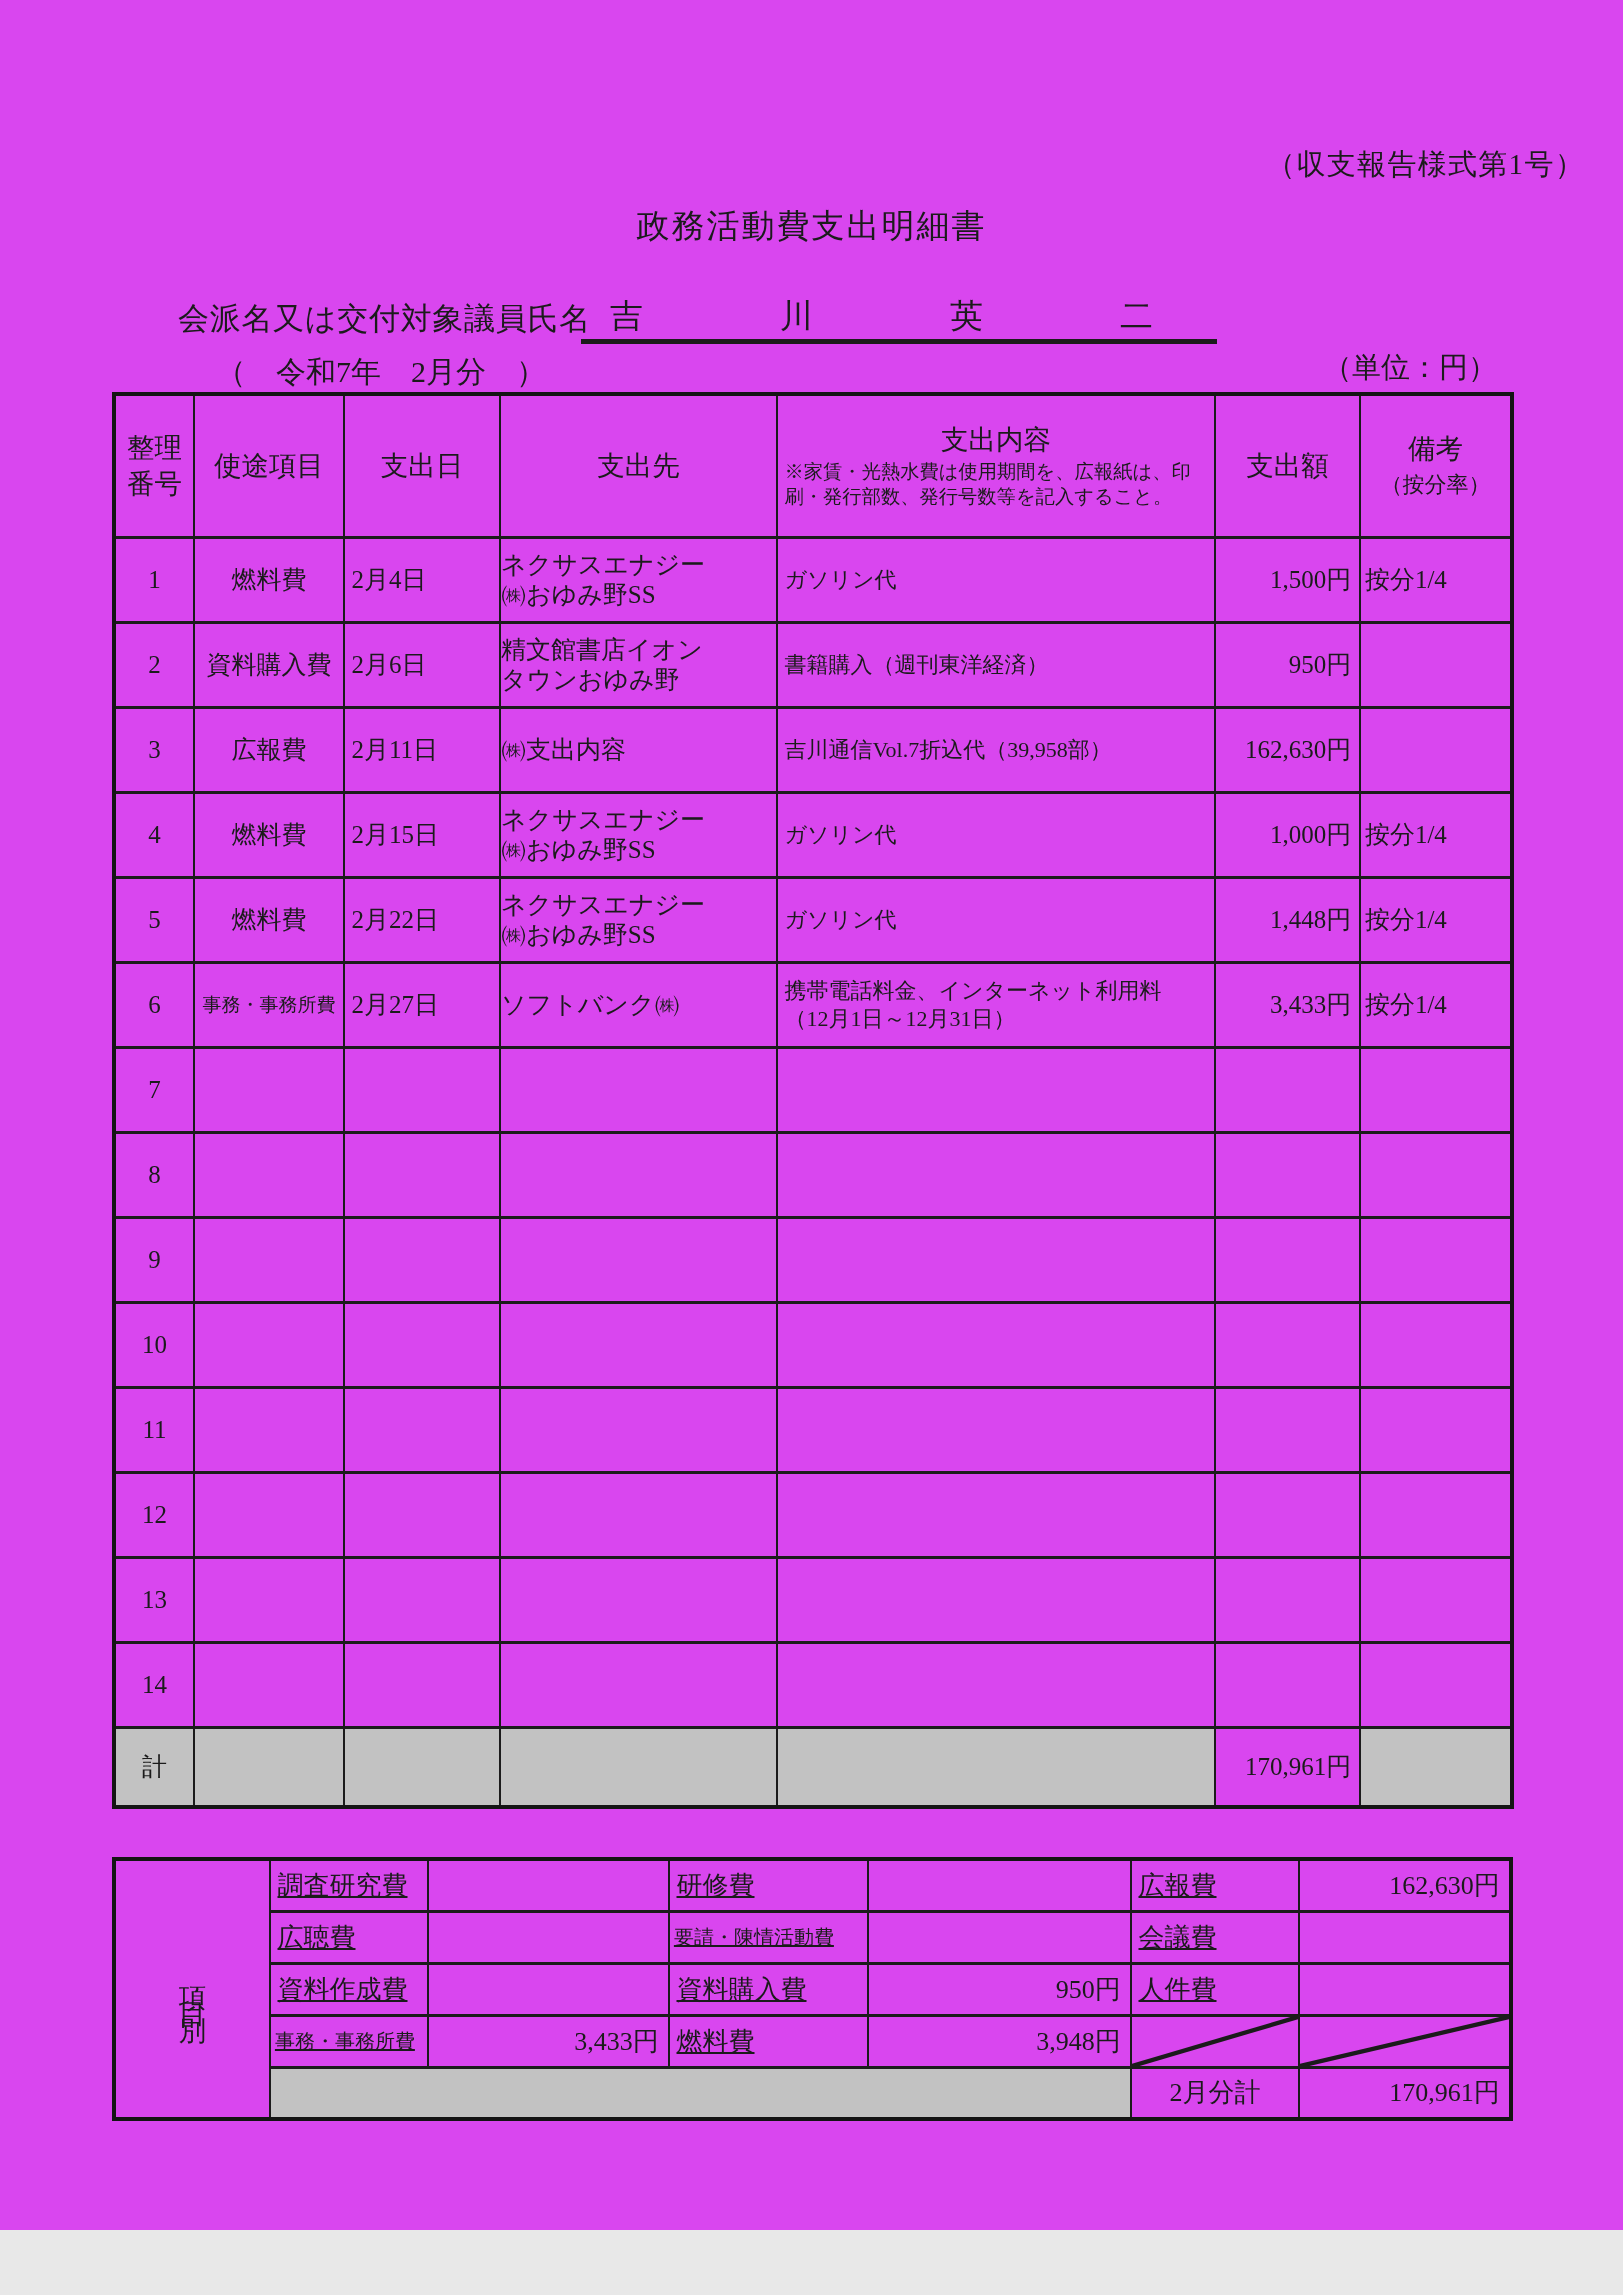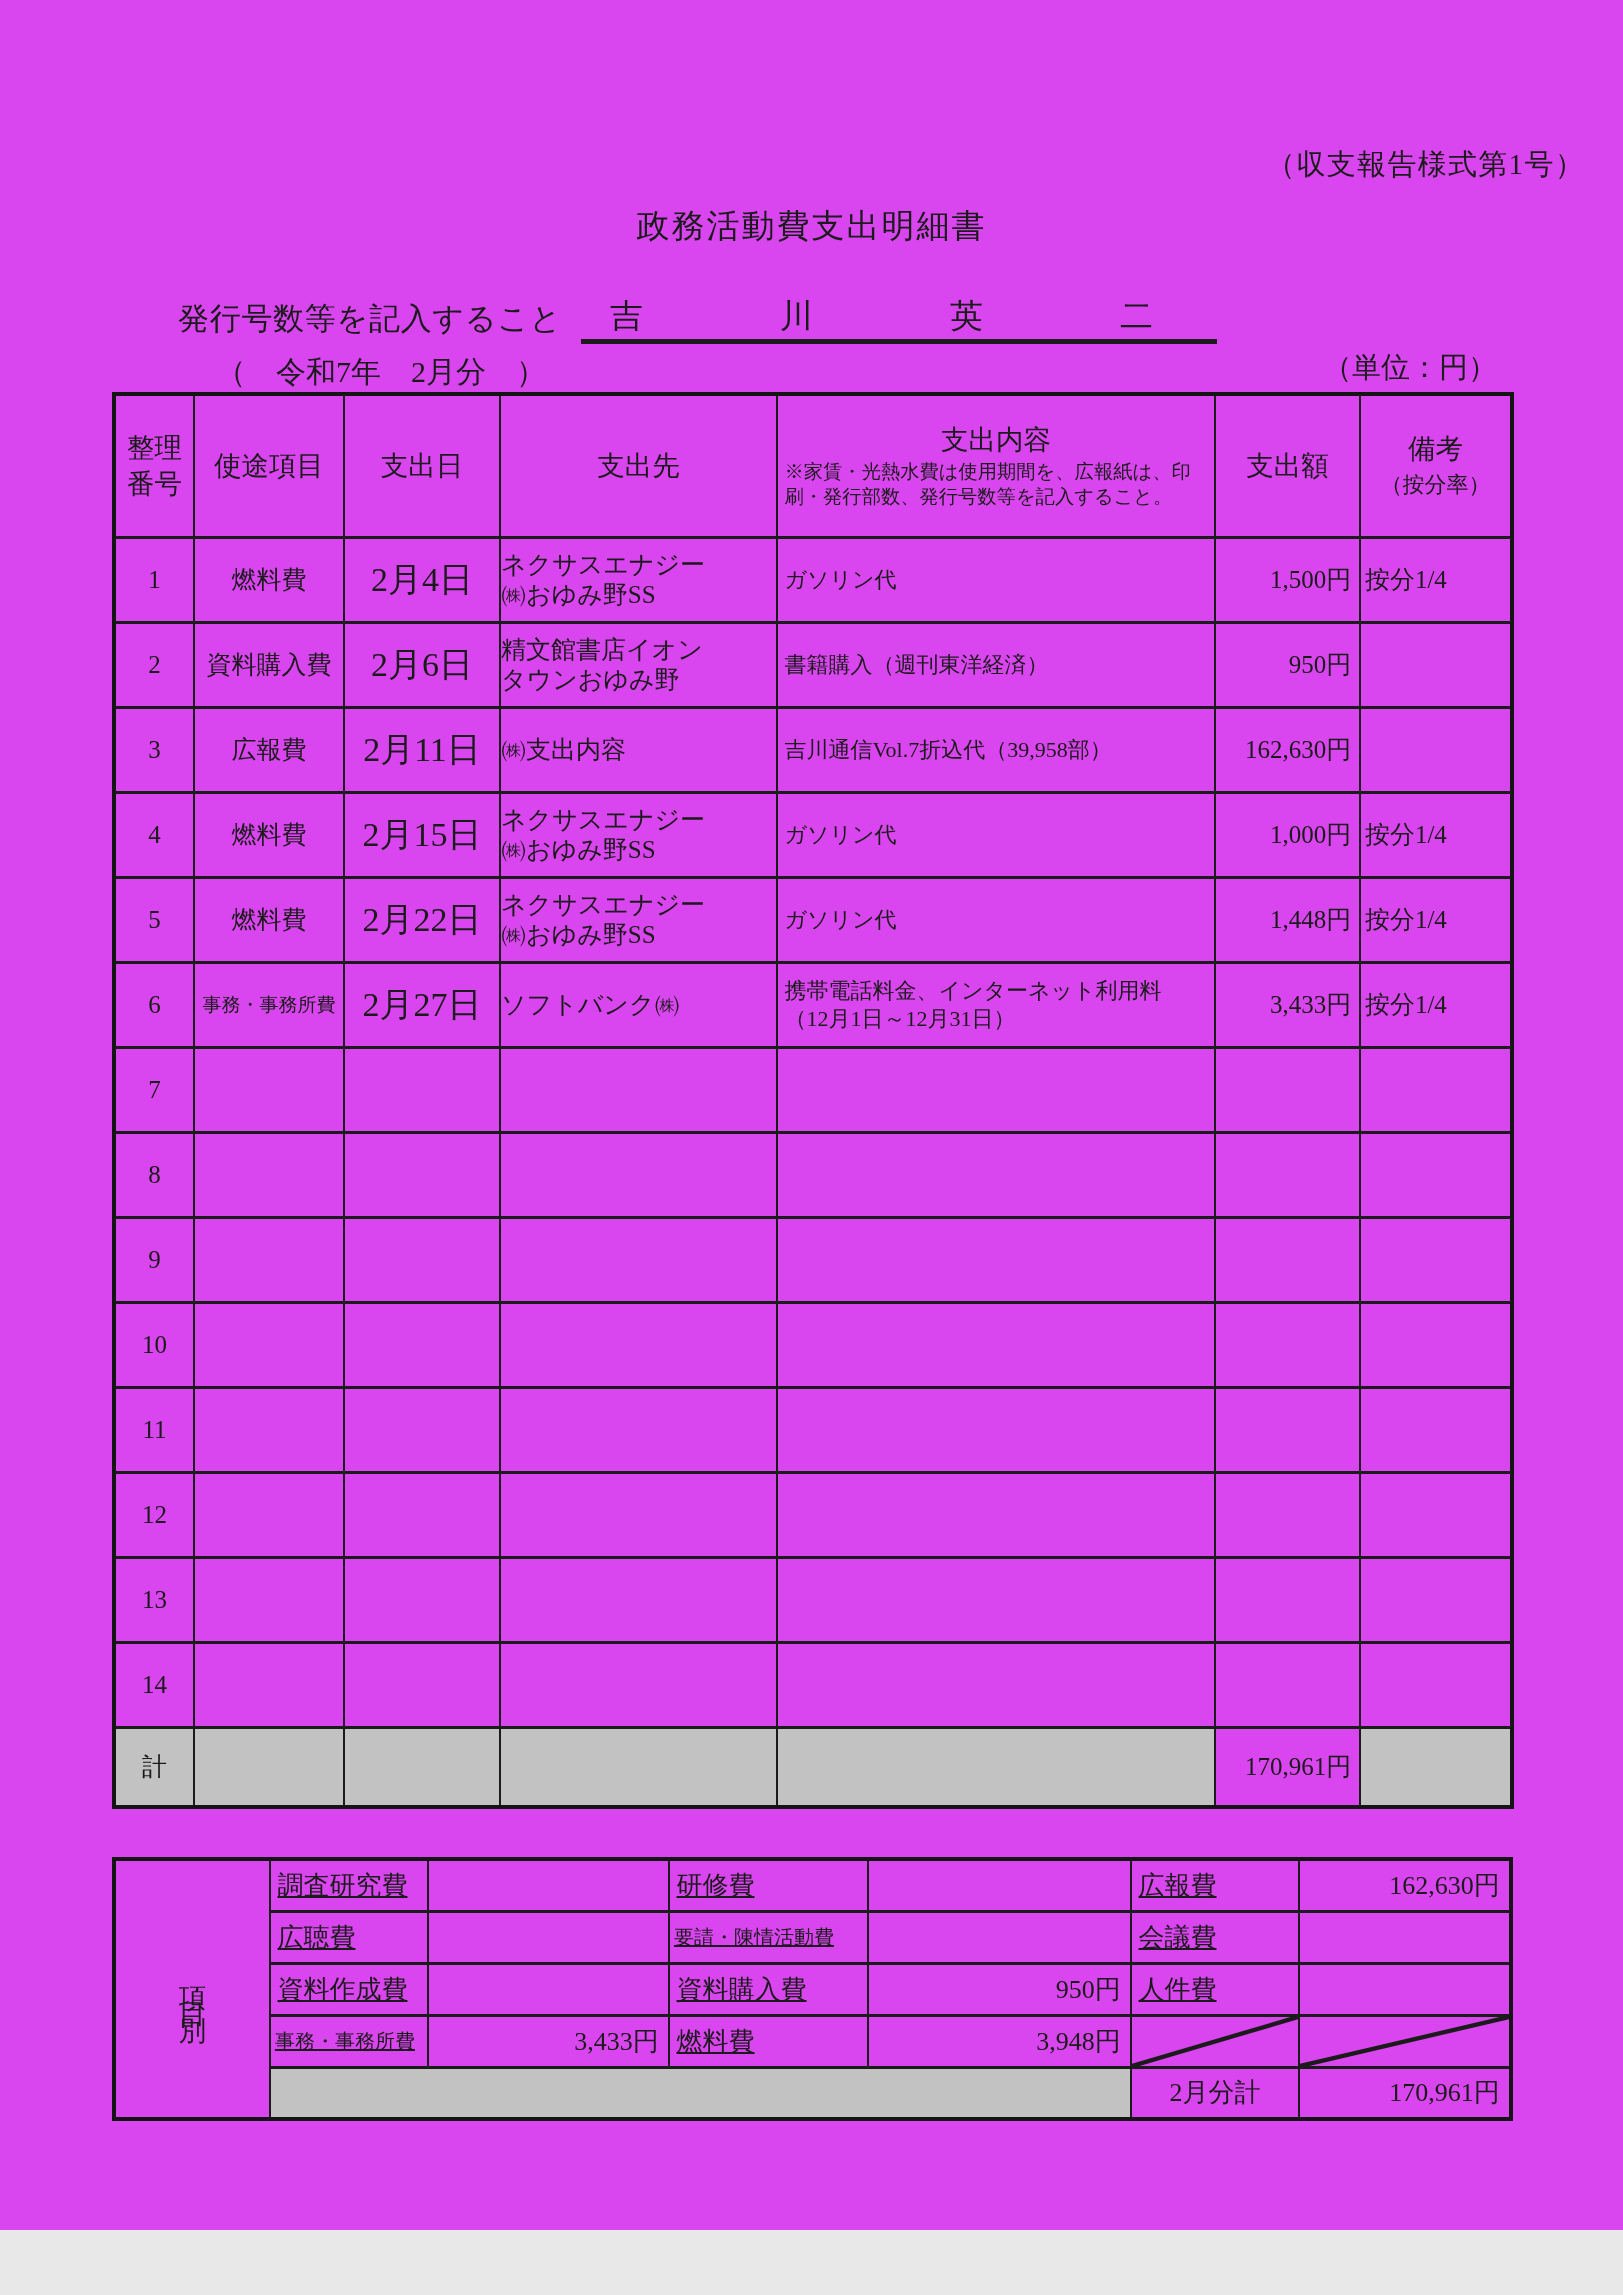--- a/index.html
+++ b/index.html
@@ -51,21 +51,21 @@
   
   .main-table .hdr{height:143px;text-align:center;font-size:27.5px;}
   .hdr .sub{display:block;font-size:22px;margin-top:2.6px;}
   .content-hdr-title{font-size:27.5px;text-align:center;}
   .content-hdr-note{font-size:19.3px;text-align:left;line-height:1.3;margin-top:1.3px;}
   .main-table .data-row{height:85px;}
   .main-table .total-row{height:80px;}
   .c-no{text-align:center;font-size:25px;}
   .c-item{text-align:center;font-size:25px;}
   .c-item.small{font-size:19px;padding:0 2.6px;}
-  .c-date{text-align:center;font-size:34px;}
+  .c-date{font-size:25px;}
   .c-payee{text-align:left;font-size:25px;line-height:1.18;white-space:pre-line;padding:0 0;}
   .c-content{text-align:left;font-size:22px;line-height:1.25;white-space:pre-line;}
   .c-amount{text-align:right;font-size:25px;padding-right:7.8px;}
   .c-note{text-align:left;font-size:25px;padding:0 3.9px;}
   .shade{background:#c2c2c2;}
 
   
   .summary-table tr{height:52px;}
   .side-label{
     text-align:center;font-size:27.5px;
@@ -81,21 +81,21 @@
 </style>
 </head>
 <body>
 
 <div class="page">
 
   <div class="form-note">（収支報告様式第1号）</div>
 
   <div class="doc-title">政務活動費支出明細書</div>
 
-  <div class="member-line">発行号数等を記入すること</div>
+  <div class="member-line">会派名又は交付対象議員氏名</div>
   <div class="member-name">
     <span>吉</span>
     <span>川</span>
     <span>英</span>
     <span>二</span>
   </div>
   <div class="member-underline"></div>
 
   <div class="period-line">（　令和7年　2月分　）</div>
   <div class="unit-note">（単位：円）</div>

